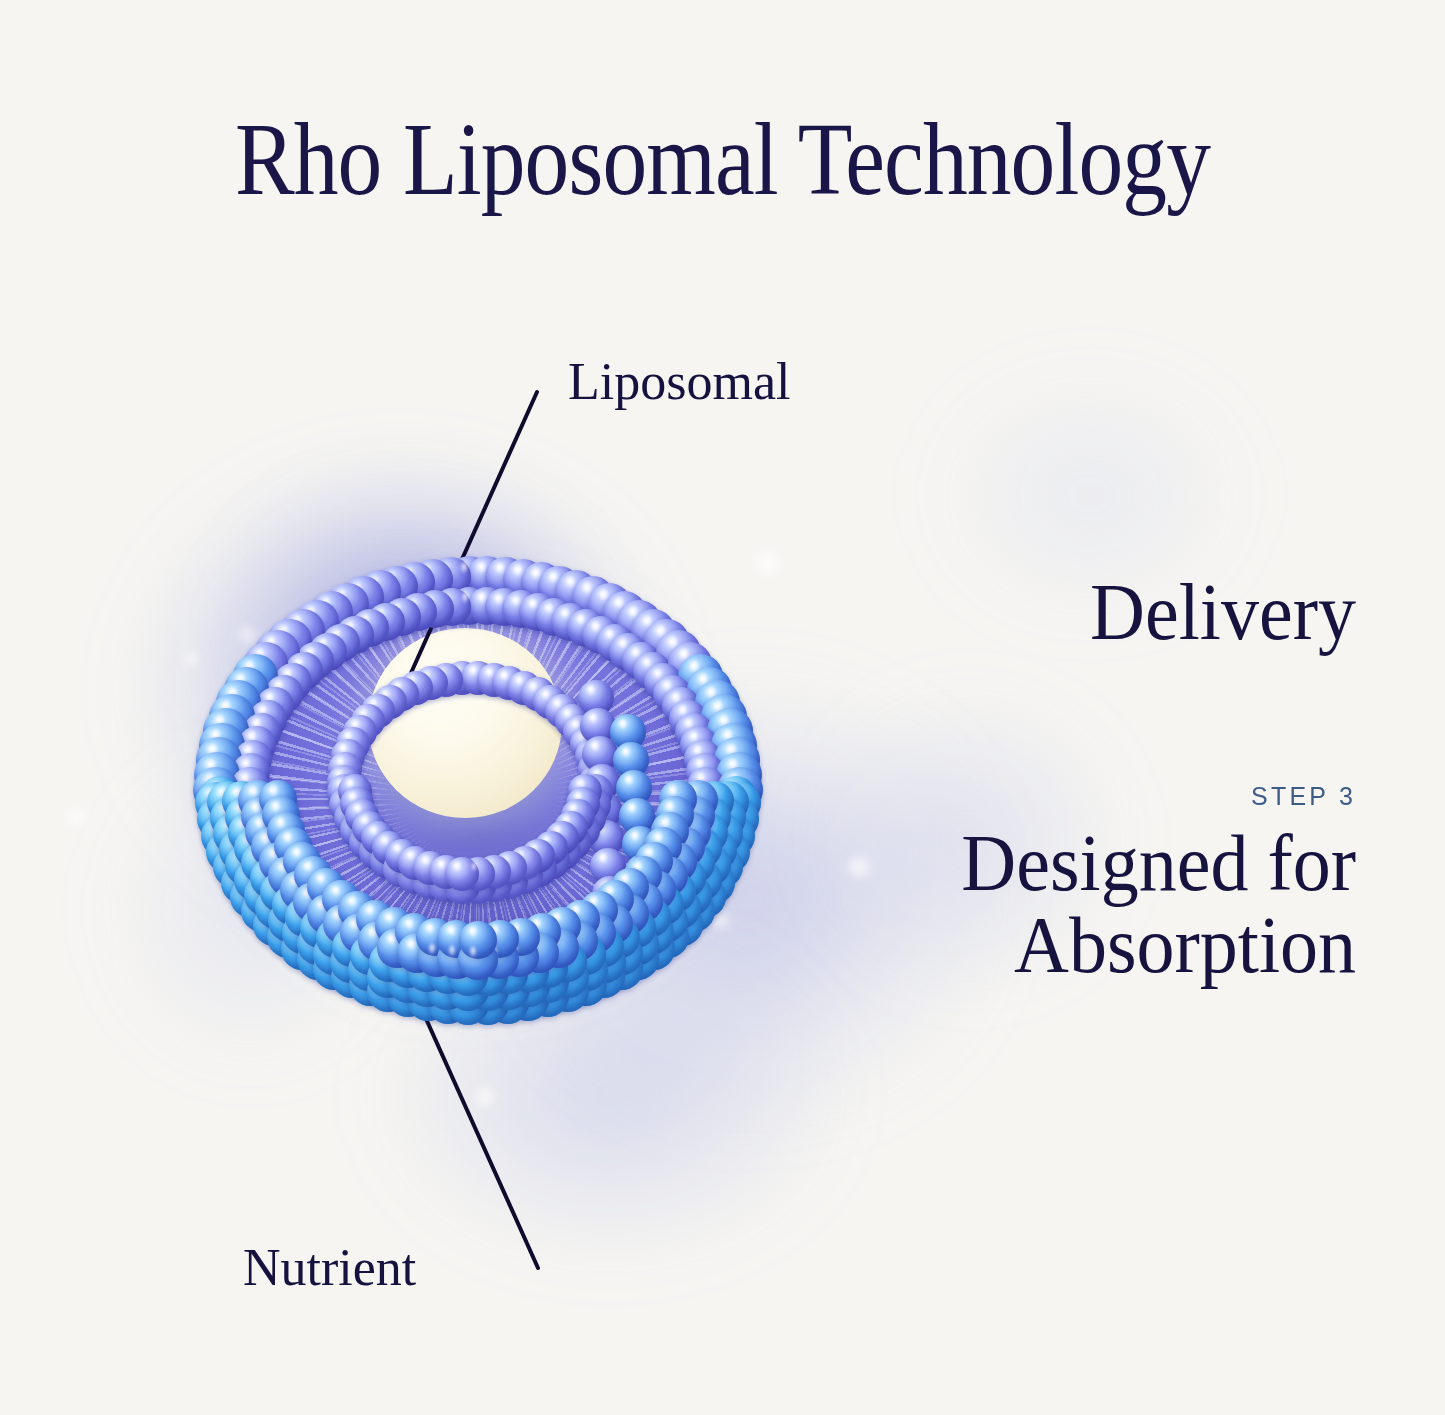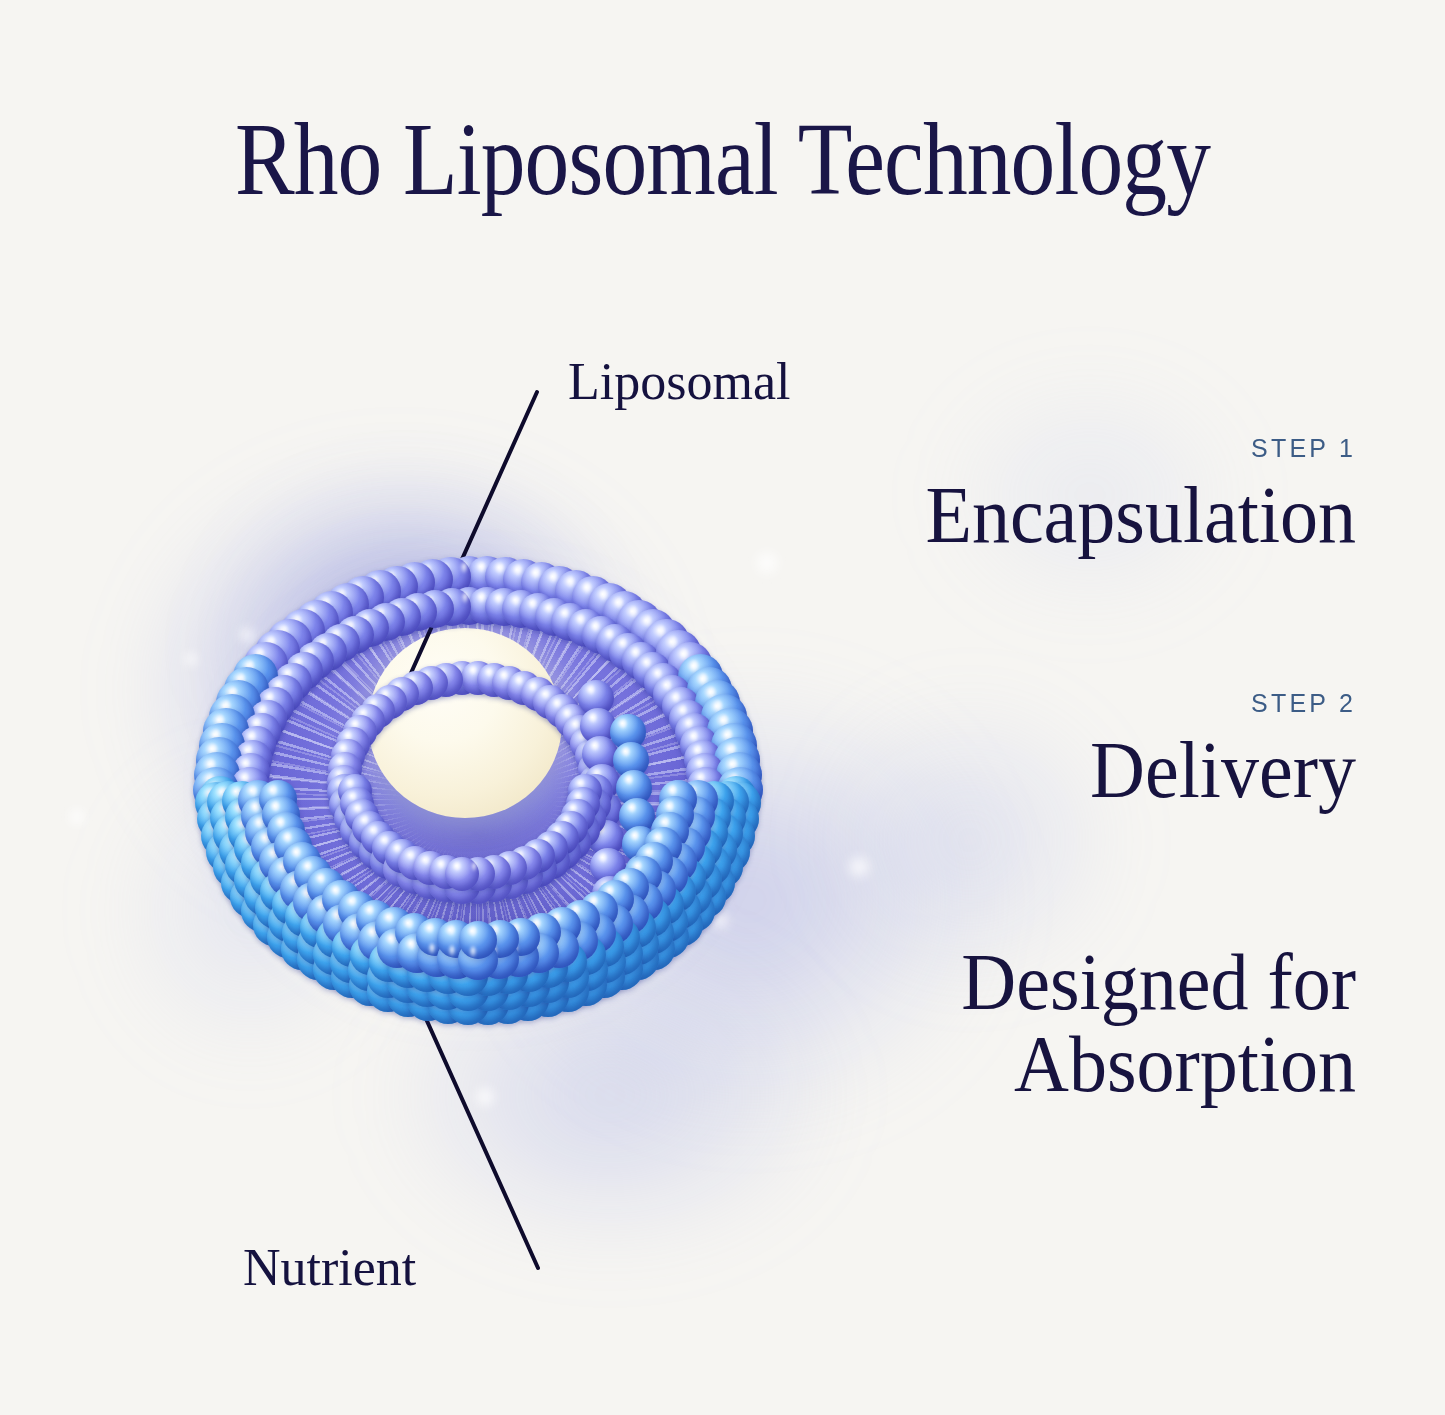--- a/index.html
+++ b/index.html
@@ -953,26 +953,22 @@
     <line x1="396" y1="952" x2="538" y2="1268" stroke="#0e0b2c" stroke-width="4" stroke-linecap="round"></line>
     <circle cx="396" cy="951" r="10" fill="#0e0b2c"></circle>
   </svg>
 
   <div class="title">Rho Liposomal Technology</div>
 
   <div class="callout callout-nutrient">Liposomal</div>
   <div class="callout callout-liposome">Nutrient</div>
 
   <div class="steps">
-    <div class="step step-1">
-      <div class="step-eyebrow">STEP 1</div>
-      <div class="step-title">Encapsulation</div>
-    </div>
     <div class="step step-2">
-      <div class="step-eyebrow">STEP 2</div>
       <div class="step-title">Delivery</div>
     </div>
     <div class="step step-3">
+      <div class="step-eyebrow">STEP 3</div>
       <div class="step-title">Designed for Absorption</div>
     </div>
   </div>
 
 </div>
 
 </body></html>

